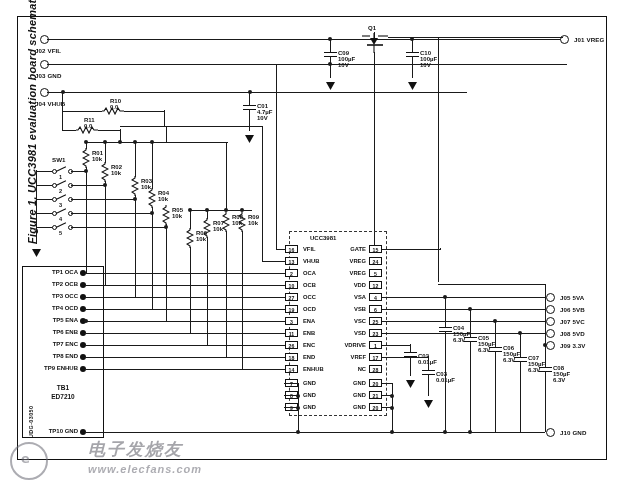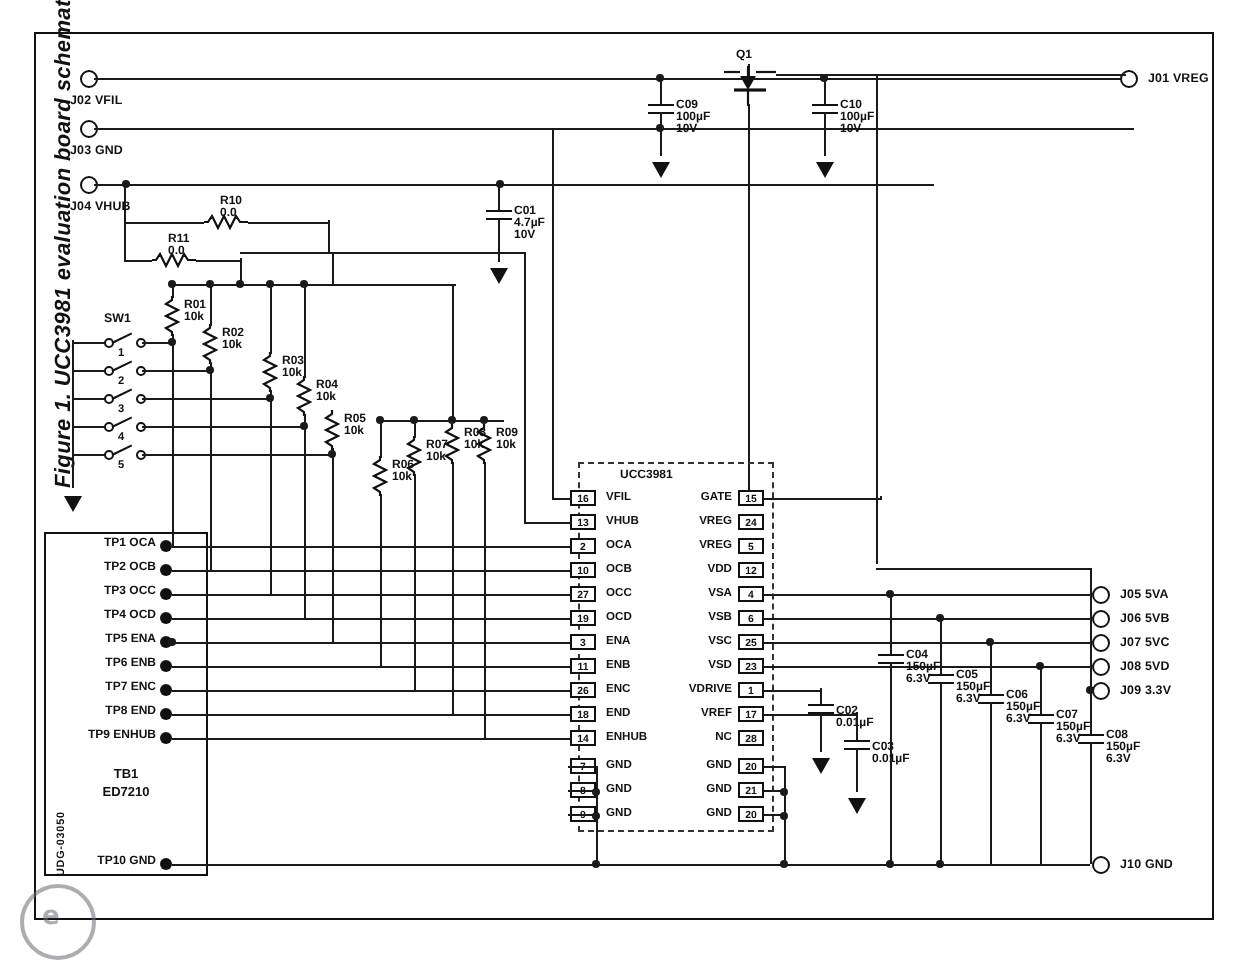--- a/index.html
+++ b/index.html
@@ -579,15 +579,17 @@
   <div class="term" style="left:546px;top:428px;"></div>
   <div class="tlabel" style="left:560px;top:429px;">J10 GND</div>
   <div class="dot" style="left:443.2px;top:430px;"></div>
   <div class="dot" style="left:468.2px;top:430px;"></div>
 
   <div class="idtag" style="left:28px;top:438px;">UDG-03050</div>
 
   <div class="wm" style="left:88px;top:438px;">
     <div class="ring" style="left:-78px;top:4px;"></div>
     <div class="ringtxt" style="left:-67px;top:13px;">e</div>
+    <div class="cn">电子发烧友</div>
+    <div class="url" style="margin-top:2px;">www.elecfans.com</div>
   </div>
 
 </div>
 
 </body></html>

